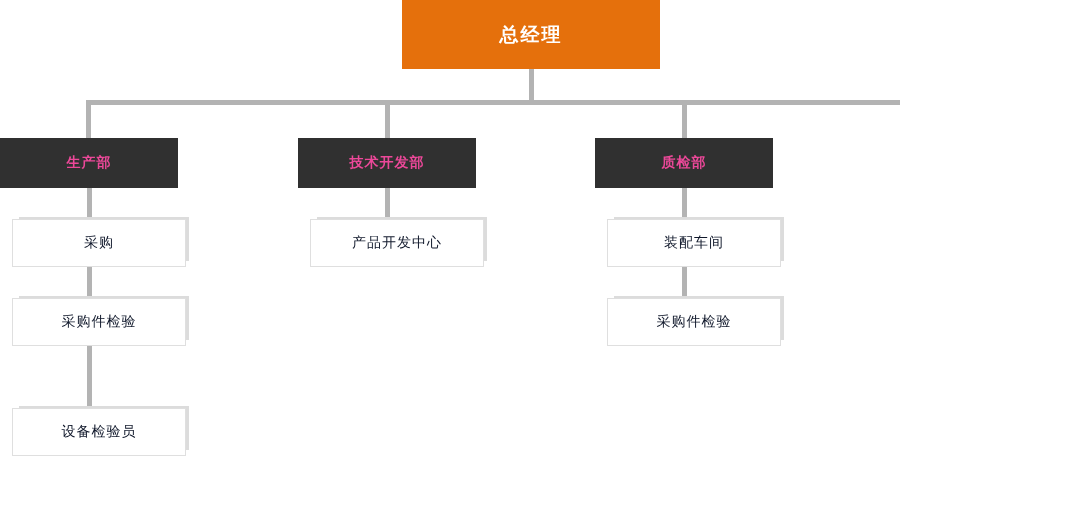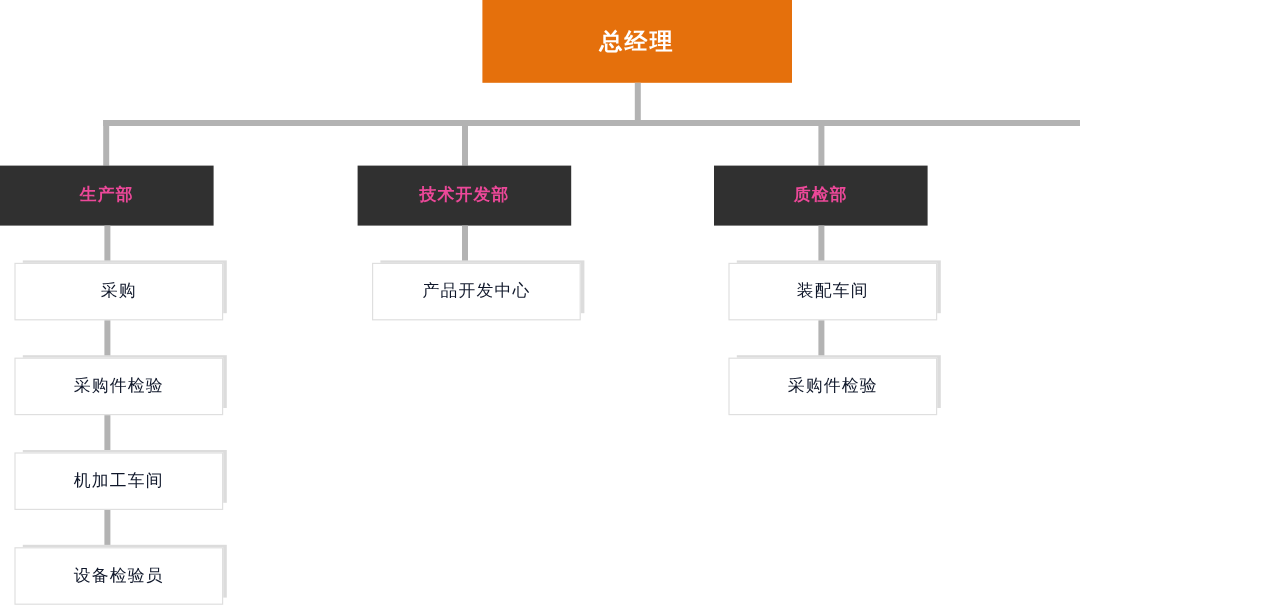--- a/index.html
+++ b/index.html
@@ -84,21 +84,20 @@
   <div class="conn v conn-d2"></div>
   <div class="conn v conn-d3"></div>
 
   <div class="col col-0">
     <div class="dept">生产部</div>
     <div class="stub"></div>
     <div class="leaf">采购</div>
     <div class="stub"></div>
     <div class="leaf">采购件检验</div>
     <div class="stub"></div>
-    <div class="leaf">机加工车间</div>
     <div class="stub"></div>
     <div class="leaf">设备检验员</div>
   </div>
 
   <div class="col col-1">
     <div class="dept">技术开发部</div>
     <div class="stub"></div>
     <div class="leaf">产品开发中心</div>
   </div>
 

